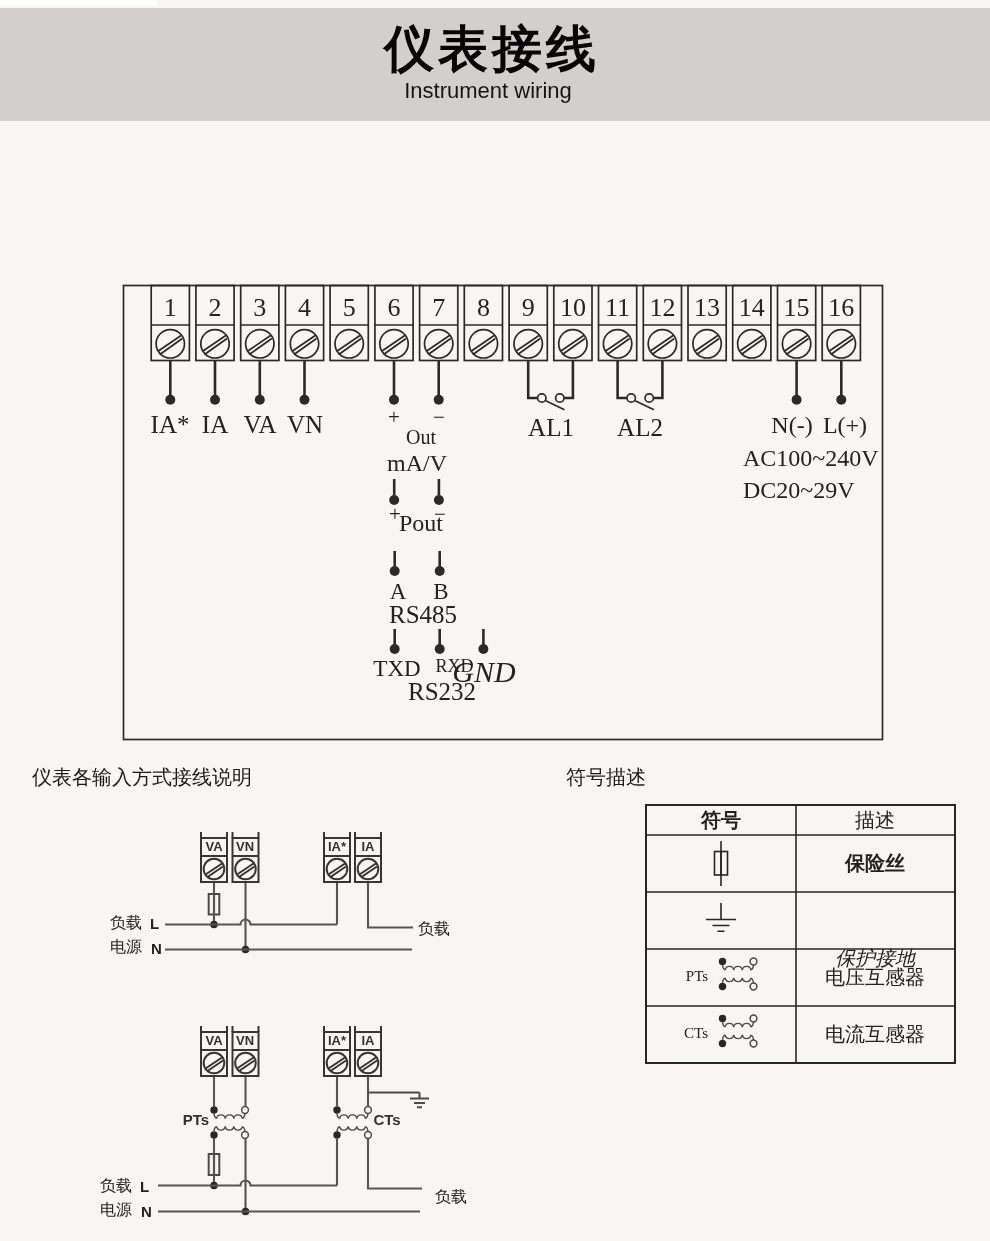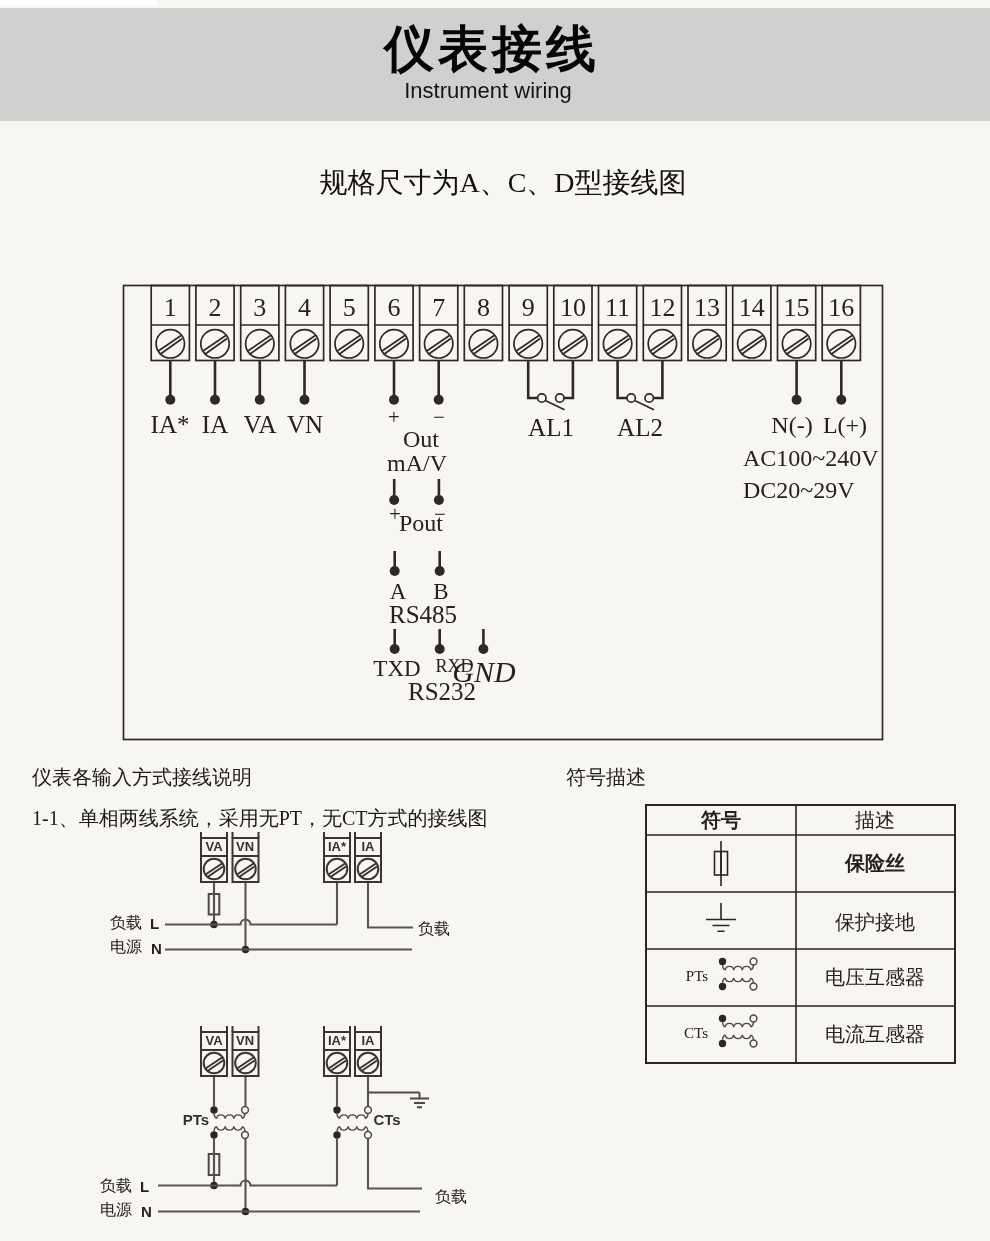--- a/index.html
+++ b/index.html
@@ -30,21 +30,20 @@
 <body>
 
 <div class="page">
 
   <div style="position:absolute;left:0;top:8px;width:990px;height:113px;background:#d2d0cf;"></div>
   <div style="position:absolute;left:0;top:0;width:157px;height:6px;background:#fffdfd;"></div>
 
   <div class="t c sans bold" style="left:492px;top:24px;font-size:50px;letter-spacing:4px;color:#070605;">仪表接线</div>
   <div class="t c sans" style="left:488px;top:80px;font-size:22px;color:#161514;">Instrument wiring</div>
 
-  <div class="t c zh" style="left:503px;top:169px;font-size:28px;color:#14110f;">规格尺寸为A、C、D型接线图</div>
 
   <svg width="990" height="1241" viewBox="0 0 990 1241">
     <defs>
       <g id="xfmr">
         <path class="coil" d="M0,3.7 C0.3,6.8 1.2,7.9 2.6,8.3
           M31,3.4 C30.7,6.5 29.8,7.9 28.4,8.3
           M2.6,8.6 a4.35,4.35 0 0 1 8.6,0
           M11.2,8.6 a4.35,4.35 0 0 1 8.6,0
           M19.8,8.6 a4.35,4.35 0 0 1 8.6,0
           M2.6,16.4 a4.35,4.35 0 0 0 8.6,0
@@ -359,21 +358,21 @@
     </g>
   </svg>
 
   <div class="t c" style="left:170px;top:412px;font-size:25px;">IA*</div>
   <div class="t c" style="left:215px;top:412px;font-size:25px;">IA</div>
   <div class="t c" style="left:260px;top:412px;font-size:25px;">VA</div>
   <div class="t c" style="left:305px;top:412px;font-size:25px;">VN</div>
 
   <div class="t c" style="left:394px;top:407px;font-size:21px;">+</div>
   <div class="t c" style="left:439px;top:407px;font-size:21px;">−</div>
-  <div class="t c" style="left:421px;top:427px;font-size:24px;">Out</div>
+  <div class="t c" style="left:421px;top:427px;font-size:20px;">Out</div>
   <div class="t c" style="left:417px;top:451px;font-size:24px;">mA/V</div>
 
   <div class="t c" style="left:551px;top:415px;font-size:25px;">AL1</div>
   <div class="t c" style="left:640px;top:415px;font-size:25px;">AL2</div>
 
   <div class="t c" style="left:792px;top:413px;font-size:24px;">N(-)</div>
   <div class="t c" style="left:845px;top:413px;font-size:24px;">L(+)</div>
   <div class="t" style="left:743px;top:446px;font-size:24px;">AC100~240V</div>
   <div class="t" style="left:743px;top:478px;font-size:24px;">DC20~29V</div>
 
@@ -385,21 +384,20 @@
   <div class="t c" style="left:441px;top:580px;font-size:23px;">B</div>
   <div class="t c" style="left:423px;top:602px;font-size:25px;">RS485</div>
 
   <div class="t c" style="left:397px;top:657px;font-size:23px;">TXD</div>
   <div class="t c" style="left:432px;top:657px;font-size:18px;padding-left:45px;">RXD</div>
   <div class="t c" style="left:484px;top:657px;font-size:30px;font-style:italic;">GND</div>
   <div class="t c" style="left:442px;top:679px;font-size:25px;text-align:right;">RS232</div>
 
   <div class="t zh" style="left:32px;top:767px;font-size:20px;color:#1c1916;">仪表各输入方式接线说明</div>
   <div class="t zh" style="left:566px;top:767px;font-size:20px;color:#1c1916;">符号描述</div>
-  <div class="t zh" style="left:32px;top:808px;font-size:20px;color:#1c1916;">1-1、单相两线系统，采用无PT，无CT方式的接线图</div>
 
   <div class="t c sans bold" style="left:214px;top:840px;font-size:13px;color:#33302e;">VA</div>
   <div class="t c sans bold" style="left:245px;top:840px;font-size:13px;color:#33302e;">VN</div>
   <div class="t c sans bold" style="left:337px;top:840px;font-size:13px;color:#33302e;">IA*</div>
   <div class="t c sans bold" style="left:368px;top:840px;font-size:13px;color:#33302e;">IA</div>
   <div class="t zh" style="left:110px;top:915px;font-size:16px;">负载</div>
   <div class="t sans bold" style="left:150px;top:916px;font-size:15px;">L</div>
   <div class="t zh" style="left:110px;top:939px;font-size:16px;">电源</div>
   <div class="t sans bold" style="left:151px;top:941px;font-size:15px;">N</div>
   <div class="t zh" style="left:418px;top:921px;font-size:16px;">负载</div>
@@ -412,19 +410,19 @@
   <div class="t c sans bold" style="left:387px;top:1112px;font-size:15px;color:#33302e;">CTs</div>
   <div class="t zh" style="left:100px;top:1178px;font-size:16px;">负载</div>
   <div class="t sans bold" style="left:140px;top:1179px;font-size:15px;">L</div>
   <div class="t zh" style="left:100px;top:1202px;font-size:16px;">电源</div>
   <div class="t sans bold" style="left:141px;top:1204px;font-size:15px;">N</div>
   <div class="t zh" style="left:435px;top:1189px;font-size:16px;">负载</div>
 
   <div class="t c zh" style="left:721px;top:810px;font-size:20px;font-weight:bold;">符号</div>
   <div class="t c zh" style="left:875px;top:810px;font-size:20px;">描述</div>
   <div class="t c zh" style="left:875px;top:853px;font-size:20px;font-weight:bold;">保险丝</div>
-  <div class="t c zh" style="left:875px;top:912px;font-size:20px;">保护接地</div>
+  <div class="t c zh" style="left:875px;top:948px;font-size:20px;font-style:italic;">保护接地</div>
   <div class="t c" style="left:697px;top:969px;font-size:15px;">PTs</div>
   <div class="t c zh" style="left:875px;top:967px;font-size:20px;">电压互感器</div>
   <div class="t c" style="left:696px;top:1026px;font-size:15px;">CTs</div>
   <div class="t c zh" style="left:875px;top:1024px;font-size:20px;">电流互感器</div>
 
 </div>
 
 </body></html>

